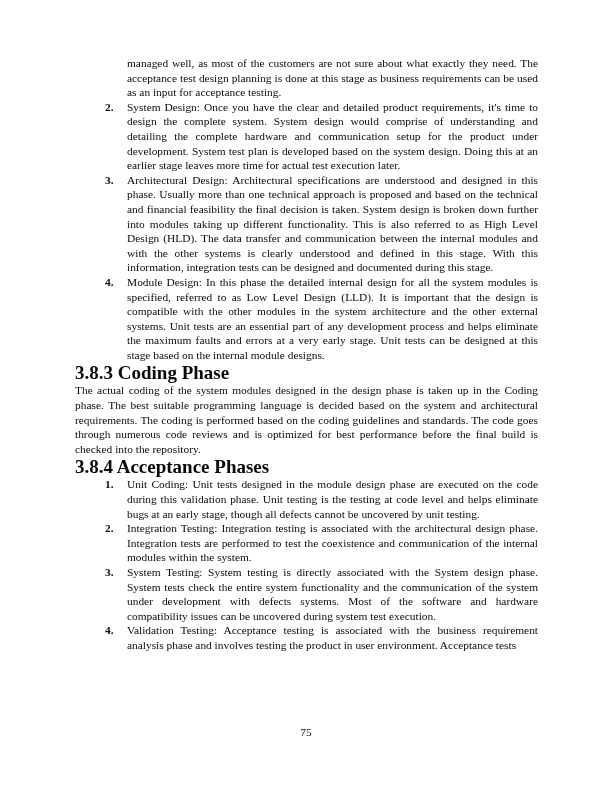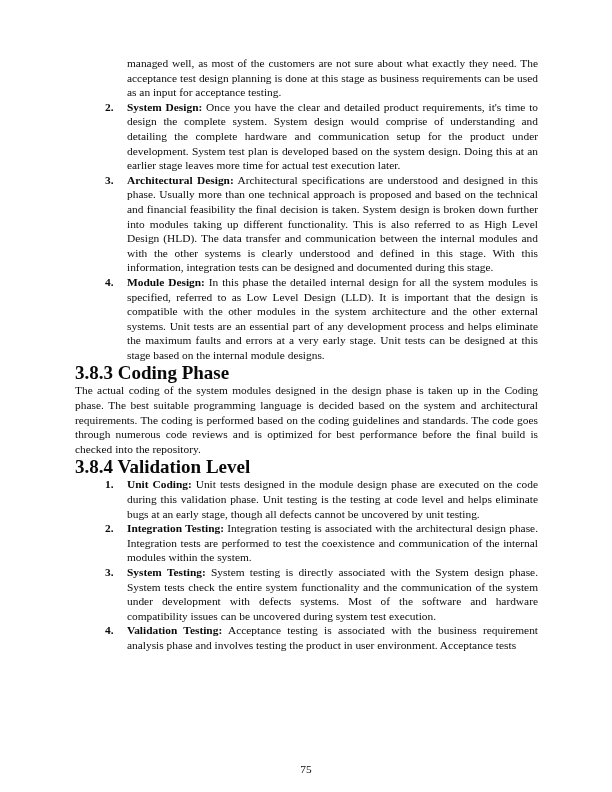--- a/index.html
+++ b/index.html
@@ -35,39 +35,38 @@
     position: relative;
     padding-left: 52px;
   }
   .num {
     position: absolute;
     left: 30px;
     top: 0;
     font-weight: bold;
   }
   .lbl {
-    font-weight: bold;
+    font-weight: normal;
   }
   .heading {
     font-size: 19px;
     line-height: 18px;
     font-weight: bold;
     text-align: left;
     margin-top: 2px;
     margin-bottom: 1px;
   }
   .pagenum {
     position: absolute;
     left: 0;
     top: 726px;
     width: 612px;
     text-align: center;
     font-size: 11.4px;
     color: #0a0a0a;
-    margin-top: 37px;
   }
 </style>
 </head>
 <body>
 
 <div class="page">
   <div class="content">
 
     <div class="indent">managed well, as most of the customers are not sure about what exactly they need. The acceptance test design planning is done at this stage as business requirements can be used as an input for acceptance testing.</div>
 
@@ -83,21 +82,21 @@
 
     <div class="hang">
       <span class="num">4.</span>
       <span class="lbl">Module Design:</span><span> In this phase the detailed internal design for all the system modules is specified, referred to as Low Level Design (LLD). It is important that the design is compatible with the other modules in the system architecture and the other external systems. Unit tests are an essential part of any development process and helps eliminate the maximum faults and errors at a very early stage. Unit tests can be designed at this stage based on the internal module designs.</span>
     </div>
 
     <div class="heading">3.8.3 Coding Phase</div>
 
     <div>The actual coding of the system modules designed in the design phase is taken up in the Coding phase. The best suitable programming language is decided based on the system and architectural requirements. The coding is performed based on the coding guidelines and standards. The code goes through numerous code reviews and is optimized for best performance before the final build is checked into the repository.</div>
 
-    <div class="heading">3.8.4 Validation Level</div>
+    <div class="heading">3.8.4 Acceptance Phases</div>
 
 
     <div class="hang">
       <span class="num">1.</span>
       <span class="lbl">Unit Coding:</span><span> Unit tests designed in the module design phase are executed on the code during this validation phase. Unit testing is the testing at code level and helps eliminate bugs at an early stage, though all defects cannot be uncovered by unit testing.</span>
     </div>
 
     <div class="hang">
       <span class="num">2.</span>
       <span class="lbl">Integration Testing:</span><span> Integration testing is associated with the architectural design phase. Integration tests are performed to test the coexistence and communication of the internal modules within the system.</span>

